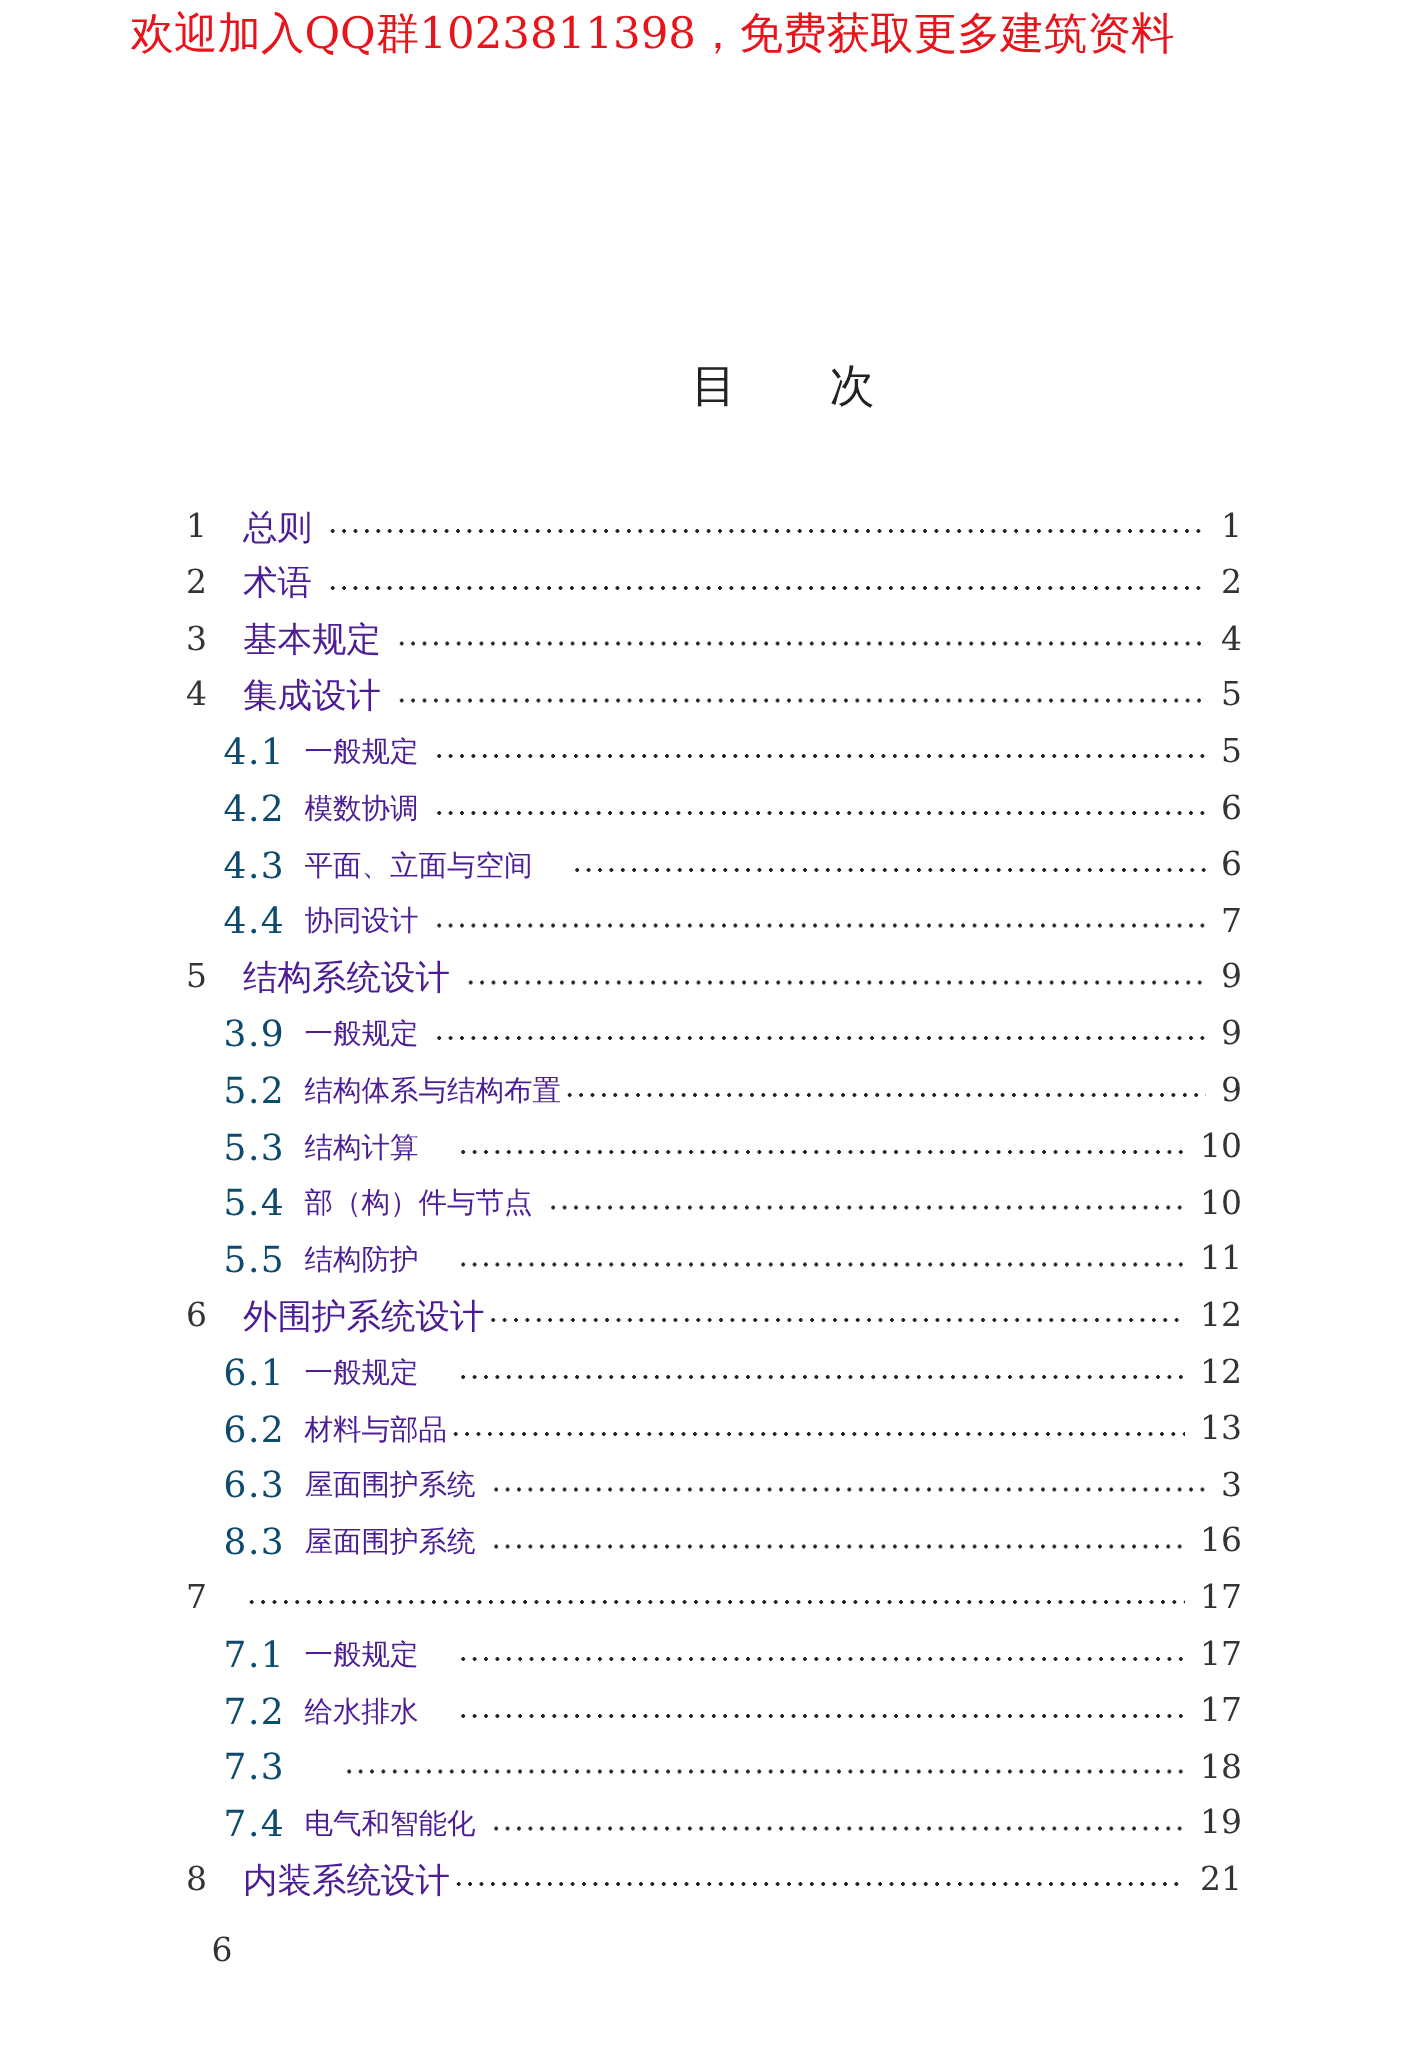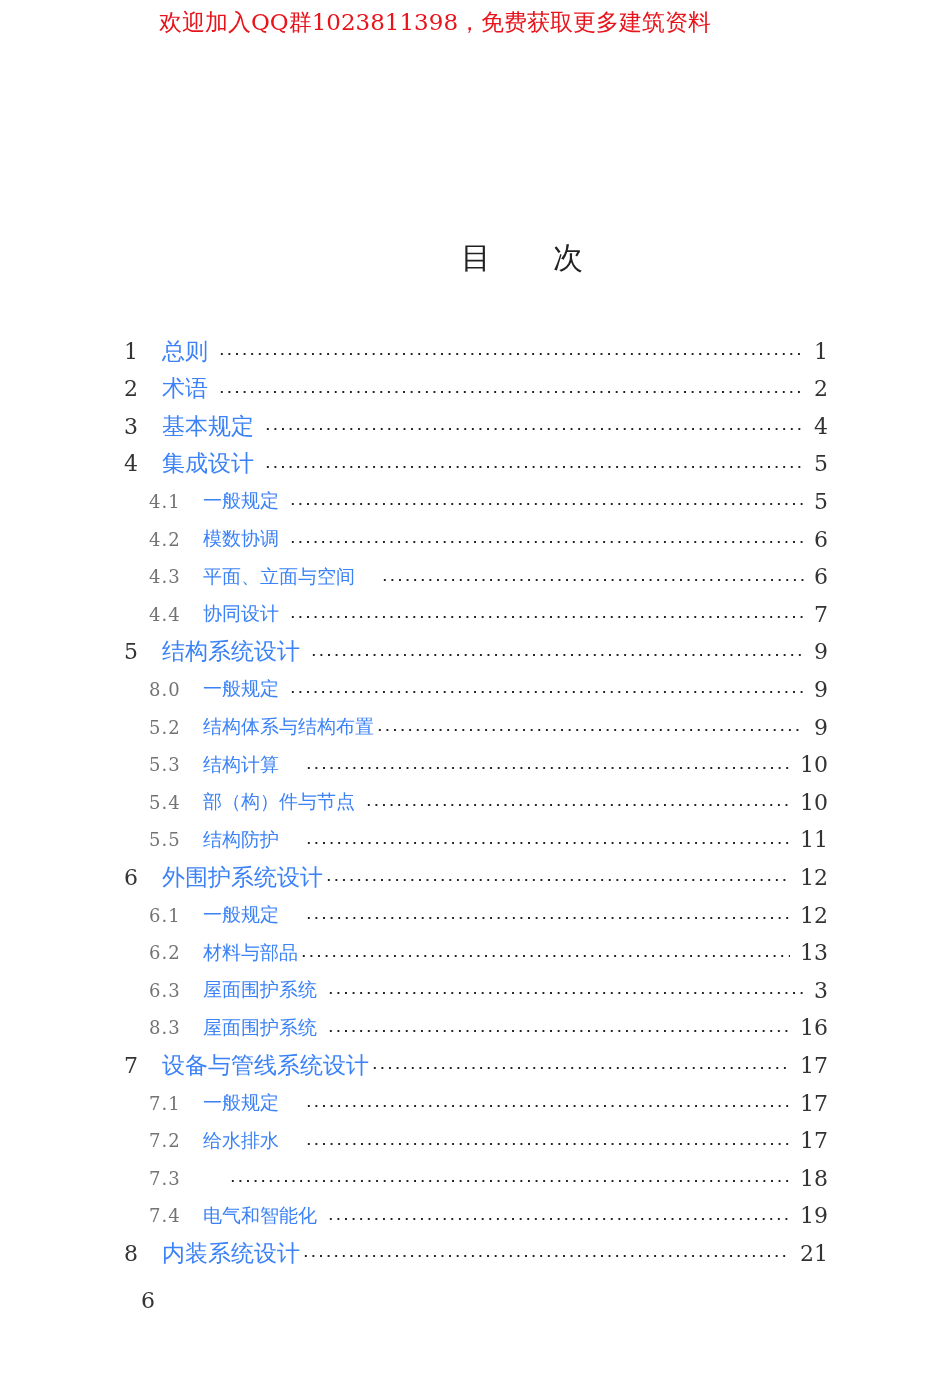--- a/index.html
+++ b/index.html
@@ -15,21 +15,21 @@
       font-family: "DejaVu Serif", "Liberation Serif", serif;
       color: #1a1a1a;
     }
     .banner {
       position: absolute;
       top: 6px;
       left: 0;
       width: 870px;
       text-align: center;
       color: #e8141c;
-      font-size: 23px;
+      font-size: 29px;
       line-height: 32px;
       letter-spacing: 0px;
     }
     .title {
       position: absolute;
       top: 238px;
       left: 0;
       width: 950px;
       text-align: center;
       font-size: 30px;
@@ -62,24 +62,24 @@
     .row.l2 {
       left: 149px;
       width: 679px;
       font-size: 19px;
     }
     .num {
       display: inline-block;
       color: #333;
     }
     .l1 .num { width: 38px; font-size: 22px; }
-    .l2 .num { width: 54px; font-size: 18px; letter-spacing: 1px; color: #737373; }
+    .l2 .num { width: 54px; font-size: 24px; letter-spacing: 1px; color: #0c4a6e; }
     .label {
       display: inline-block;
-      color: #3b82f6;
+      color: #4c1d95;
     }
     .leader {
       flex: 1;
       height: 4px;
       margin: 0 4px 0 10px;
       align-self: center;
       margin-top: 6px;
       background-image: radial-gradient(circle, #222 1.15px, transparent 1.4px);
       background-size: 7.6px 4px;
       background-repeat: repeat-x;
@@ -162,21 +162,21 @@
     <span class="leader"></span>
     <span class="page">7</span>
   </div>
   <div class="row l1" style="top:300.8px">
     <span class="num">5</span>
     <span class="label">结构系统设计</span>
     <span class="leader"></span>
     <span class="page">9</span>
   </div>
   <div class="row l2" style="top:338.4px">
-    <span class="num">8.0</span>
+    <span class="num">3.9</span>
     <span class="label">一般规定</span>
     <span class="leader"></span>
     <span class="page">9</span>
   </div>
   <div class="row l2" style="top:376px">
     <span class="num">5.2</span>
     <span class="label">结构体系与结构布置</span>
     <span class="leader tight"></span>
     <span class="page">9</span>
   </div>
@@ -223,21 +223,20 @@
     <span class="page">3</span>
   </div>
   <div class="row l2" style="top:676.8px">
     <span class="num">8.3</span>
     <span class="label">屋面围护系统</span>
     <span class="leader"></span>
     <span class="page">16</span>
   </div>
   <div class="row l1" style="top:714.4px">
     <span class="num">7</span>
-    <span class="label">设备与管线系统设计</span>
     <span class="leader tight"></span>
     <span class="page">17</span>
   </div>
   <div class="row l2" style="top:752px">
     <span class="num">7.1</span>
     <span class="label">一般规定</span>
     <span class="leader wide"></span>
     <span class="page">17</span>
   </div>
   <div class="row l2" style="top:789.6px">

